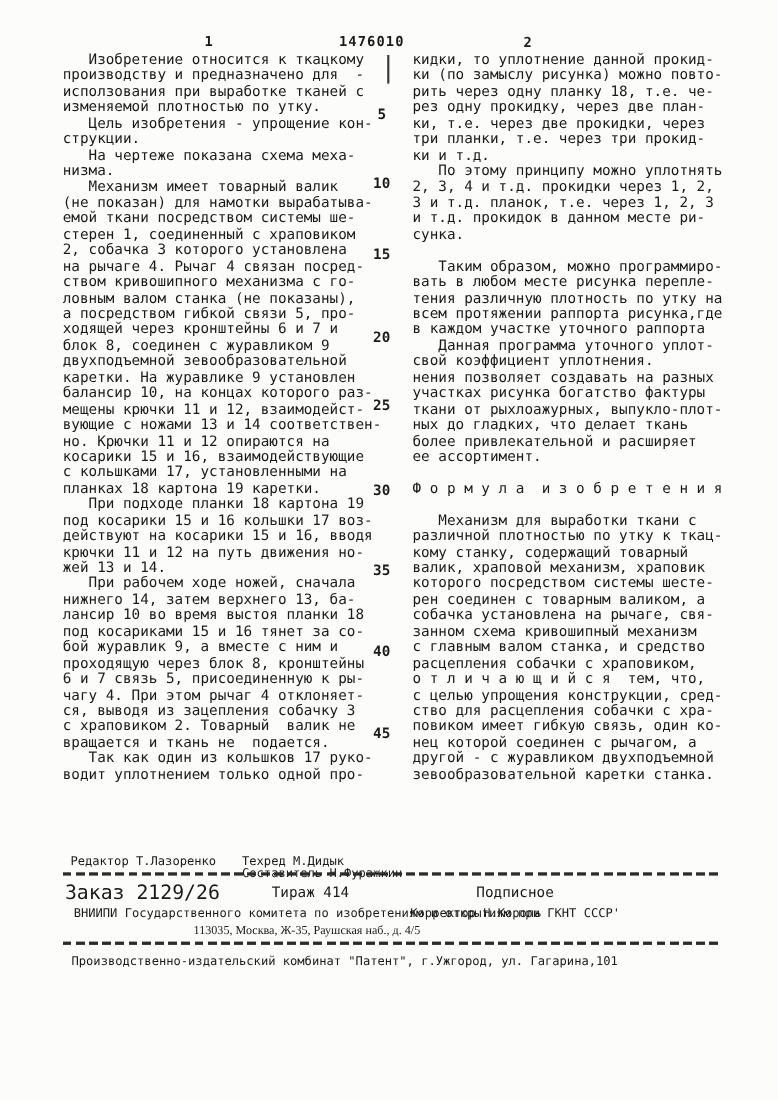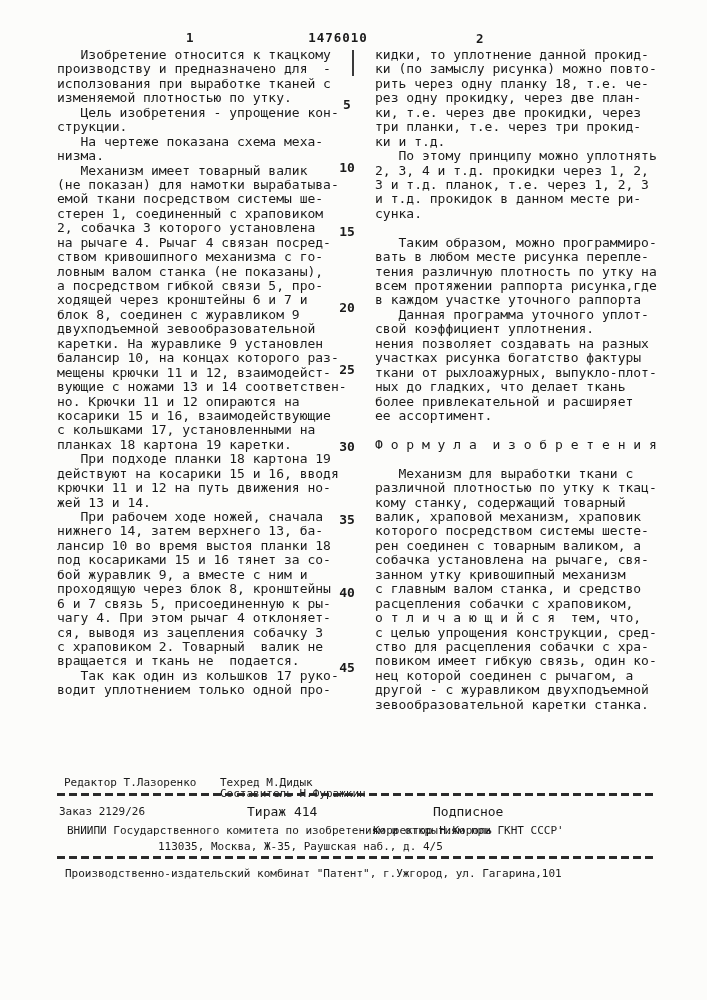--- a/index.html
+++ b/index.html
@@ -24,25 +24,25 @@
               font-size:13px; font-weight:bold; }
   .mn0{top:97px} .mn1{top:160px} .mn2{top:224px} .mn3{top:300px} .mn4{top:362px}
   .mn5{top:439px} .mn6{top:512px} .mn7{top:585px} .mn8{top:660px}
   .col-divider-mark { position:absolute; left:352px; top:50px; width:2px; height:26px; background:#3a3a3a; }
   
   .ft { position:absolute; white-space:pre; font-size:11px; line-height:13px; }
   .ft-compiler  { left:220px; top:758px;margin-top:29px; }
   .ft-editor    { left:64px;  top:776px; }
   .ft-techred   { left:220px; top:776px; }
   .ft-corrector { left:373px; top:776px;margin-top:48px; }
-  .ft-order        { left:59px;  top:805px; font-size:11px; }
+  .ft-order        { left:59px;  top:805px; font-size:18px; }
   .ft-printrun     { left:247px; top:805px; font-size:13px; }
   .ft-subscription { left:433px; top:805px; font-size:13px;text-align:right; }
   .ft-publisher { left:67px;  top:824px; }
-  .ft-address   { left:158px; top:840px; }
+  .ft-address   { left:176px; top:840px;font-family:Liberation Serif, serif; }
   .ft-plant     { left:55px;  top:867px;padding-left:10px; }
   .dashline { position:absolute; left:57px; width:598px; height:3px;
               background:repeating-linear-gradient(90deg,#2b2b2b 0 8px,transparent 8px 12px); }
   .dash1 { top:793px; }
   .dash2 { top:856px; }
 </style>
 </head>
 <body>
 
 <div class="page">
@@ -76,20 +76,21 @@
       <div class="tline">двухподъемной зевообразовательной</div>
       <div class="tline">каретки. На журавлике 9 установлен</div>
       <div class="tline">балансир 10, на концах которого раз-</div>
       <div class="tline">мещены крючки 11 и 12, взаимодейст-</div>
       <div class="tline">вующие с ножами 13 и 14 соответствен-</div>
       <div class="tline">но. Крючки 11 и 12 опираются на</div>
       <div class="tline">косарики 15 и 16, взаимодействующие</div>
       <div class="tline">с кольшками 17, установленными на</div>
       <div class="tline">планках 18 картона 19 каретки.</div>
       <div class="tline">   При подходе планки 18 картона 19</div>
+      <div class="tline">под косарики 15 и 16 кольшки 17 воз-</div>
       <div class="tline">действуют на косарики 15 и 16, вводя</div>
       <div class="tline">крючки 11 и 12 на путь движения но-</div>
       <div class="tline">жей 13 и 14.</div>
       <div class="tline">   При рабочем ходе ножей, сначала</div>
       <div class="tline">нижнего 14, затем верхнего 13, ба-</div>
       <div class="tline">лансир 10 во время выстоя планки 18</div>
       <div class="tline">под косариками 15 и 16 тянет за со-</div>
       <div class="tline">бой журавлик 9, а вместе с ним и</div>
       <div class="tline">проходящую через блок 8, кронштейны</div>
       <div class="tline">6 и 7 связь 5, присоединенную к ры-</div>
@@ -131,21 +132,21 @@
       <div class="tline"> </div>
       <div class="tline">Ф о р м у л а  и з о б р е т е н и я</div>
       <div class="tline"> </div>
       <div class="tline">   Механизм для выработки ткани с</div>
       <div class="tline">различной плотностью по утку к ткац-</div>
       <div class="tline">кому станку, содержащий товарный</div>
       <div class="tline">валик, храповой механизм, храповик</div>
       <div class="tline">которого посредством системы шесте-</div>
       <div class="tline">рен соединен с товарным валиком, а</div>
       <div class="tline">собачка установлена на рычаге, свя-</div>
-      <div class="tline">занном утку кривошипный механизм</div>
+      <div class="tline">занном схема кривошипный механизм</div>
       <div class="tline">с главным валом станка, и средство</div>
       <div class="tline">расцепления собачки с храповиком,</div>
       <div class="tline">о т л и ч а ю щ и й с я  тем, что,</div>
       <div class="tline">с целью упрощения конструкции, сред-</div>
       <div class="tline">ство для расцепления собачки с хра-</div>
       <div class="tline">повиком имеет гибкую связь, один ко-</div>
       <div class="tline">нец которой соединен с рычагом, а</div>
       <div class="tline">другой - с журавликом двухподъемной</div>
       <div class="tline">зевообразовательной каретки станка.</div>
     </div>

